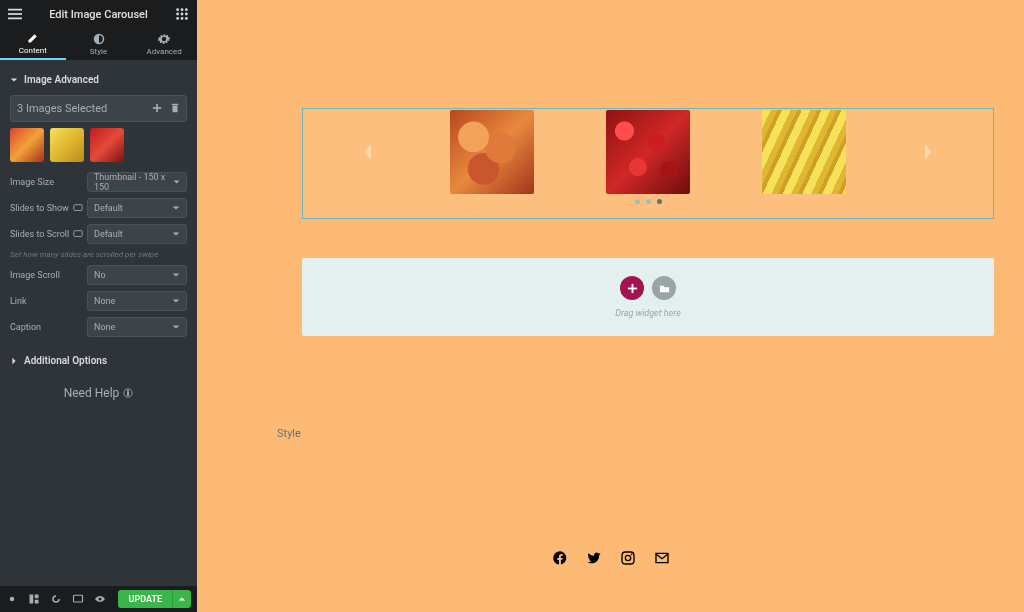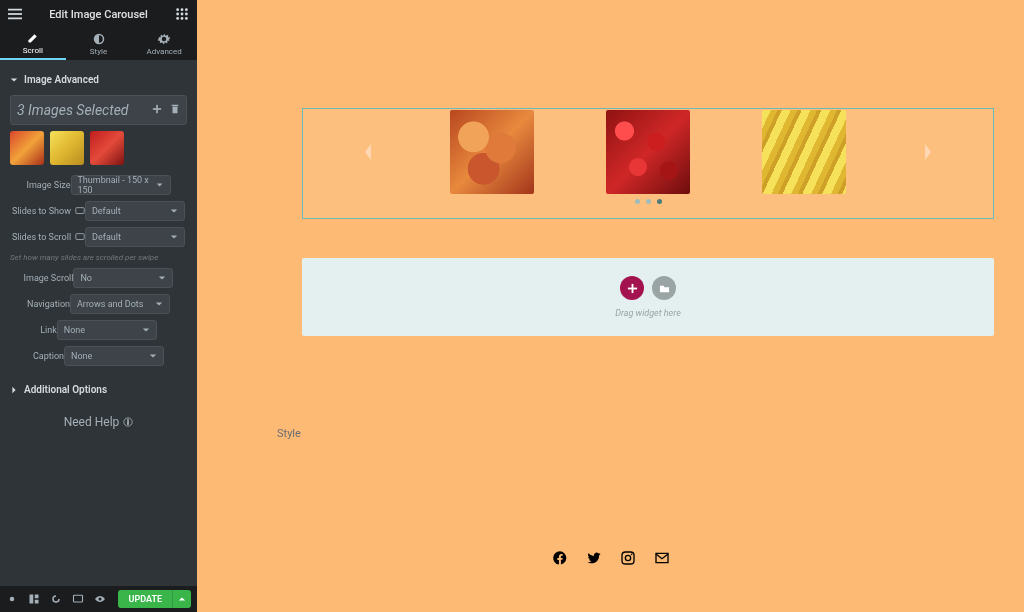--- a/index.html
+++ b/index.html
@@ -16,31 +16,31 @@
 .tab { flex: 1; display: flex; flex-direction: column; align-items: center; justify-content: center; gap: 2px; cursor: pointer; color: #a4afb7; }
 .tab.active { border-bottom: 2px solid #71d7f7; color: #fff; }
 .tab .icon { width: 12px; height: 12px; }
 .tab .label { font-size: 8px; }
 
 .panel-body { flex: 1; overflow-y: auto; padding: 8px 10px; }
 .section-hdr { display: flex; align-items: center; gap: 6px; font-size: 10px; font-weight: 600; color: #d5dadf; padding: 6px 0; cursor: pointer; }
 .section-hdr .chev { width: 8px; height: 8px; }
 
 .thumb-select { background: #3d4349; border: 1px solid #4a5157; border-radius: 3px; padding: 6px; display: flex; align-items: center; justify-content: space-between; margin: 4px 0 6px; }
-.thumb-select .txt { font-size: 14px; color: #a4afb7; font-style: italic; }
+.thumb-select .txt { font-size: 11px; color: #a4afb7; }
 .thumb-actions span { margin-left: 6px; cursor: pointer; display:inline-flex; }
 .thumb-actions svg { width: 10px; height: 10px; fill: #a4afb7; }
 
 .thumbs { display: flex; gap: 6px; margin-bottom: 10px; }
 .thumb { width: 34px; height: 34px; border-radius: 3px; }
 .thumb.peach { background: linear-gradient(135deg,#d9462a,#f2a23a,#a82e19); }
 .thumb.banana { background: linear-gradient(135deg,#f6e15a,#e0b730,#b88c1f); }
 .thumb.straw { background: linear-gradient(135deg,#bf1d1d,#e44a3a,#7e1212); }
 
-.row { display: flex; align-items: center; justify-content: center; margin: 6px 0; }
+.row { display: flex; align-items: center; justify-content: space-between; margin: 6px 0; }
 .row .lbl { font-size: 9px; color: #a4afb7; display: flex; align-items: center; gap: 4px; }
 .row .lbl svg { width: 10px; height: 10px; fill: #a4afb7; }
 .select { background: #3d4349; border: 1px solid #4a5157; color: #a4afb7; border-radius: 3px; height: 20px; padding: 0 6px; font-size: 9px; display: flex; align-items: center; justify-content: space-between; width: 100px; cursor: pointer; }
 .select .caret { width: 8px; height: 8px; }
 
 .hint { font-size: 8px; font-style: italic; color: #70787f; margin: 2px 0 6px; }
 .help { text-align: center; font-size: 12px; color: #a4afb7; margin-top: 14px; display: flex; justify-content: center; align-items: center; gap: 4px; }
 .help svg { width: 10px; height: 10px; fill: #a4afb7; stroke: #a4afb7; }
 
 .sb-footer { height: 26px; background: #1a1c1e; display: flex; align-items: center; padding: 0 6px; gap: 10px; }
@@ -119,21 +119,21 @@
           <circle cx="13" cy="13" r="1.6"></circle>
         </svg>
       </span>
   </div>
 
   <div class="tabs">
     <div class="tab active">
       <svg class="icon" viewBox="0 0 16 16" fill="#fff">
           <path d="M2 11l8-8 3 3-8 8H2z"></path>
         </svg>
-      <span class="label">Scroll</span>
+      <span class="label">Content</span>
     </div>
     <div class="tab">
       <svg class="icon" viewBox="0 0 16 16" fill="#a4afb7">
           <circle cx="8" cy="8" r="6" fill="none" stroke="#a4afb7" stroke-width="2"></circle>
           <path d="M8 2a6 6 0 000 12z"></path>
         </svg>
       <span class="label">Style</span>
     </div>
     <div class="tab">
       <svg class="icon" viewBox="0 0 16 16" fill="#a4afb7">
@@ -214,29 +214,20 @@
     <div class="row">
       <span class="lbl">Image Scroll</span>
       <div class="select">
           <span>No</span>
           <svg class="caret" viewBox="0 0 10 10" fill="#a4afb7">
             <path d="M1 3l4 4 4-4z"></path>
           </svg>
         </div>
     </div>
     <div class="row">
-      <span class="lbl">Navigation</span>
-      <div class="select">
-          <span>Arrows and Dots</span>
-          <svg class="caret" viewBox="0 0 10 10" fill="#a4afb7">
-            <path d="M1 3l4 4 4-4z"></path>
-          </svg>
-        </div>
-    </div>
-    <div class="row">
       <span class="lbl">Link</span>
       <div class="select">
           <span>None</span>
           <svg class="caret" viewBox="0 0 10 10" fill="#a4afb7">
             <path d="M1 3l4 4 4-4z"></path>
           </svg>
         </div>
     </div>
     <div class="row">
       <span class="lbl">Caption</span>

